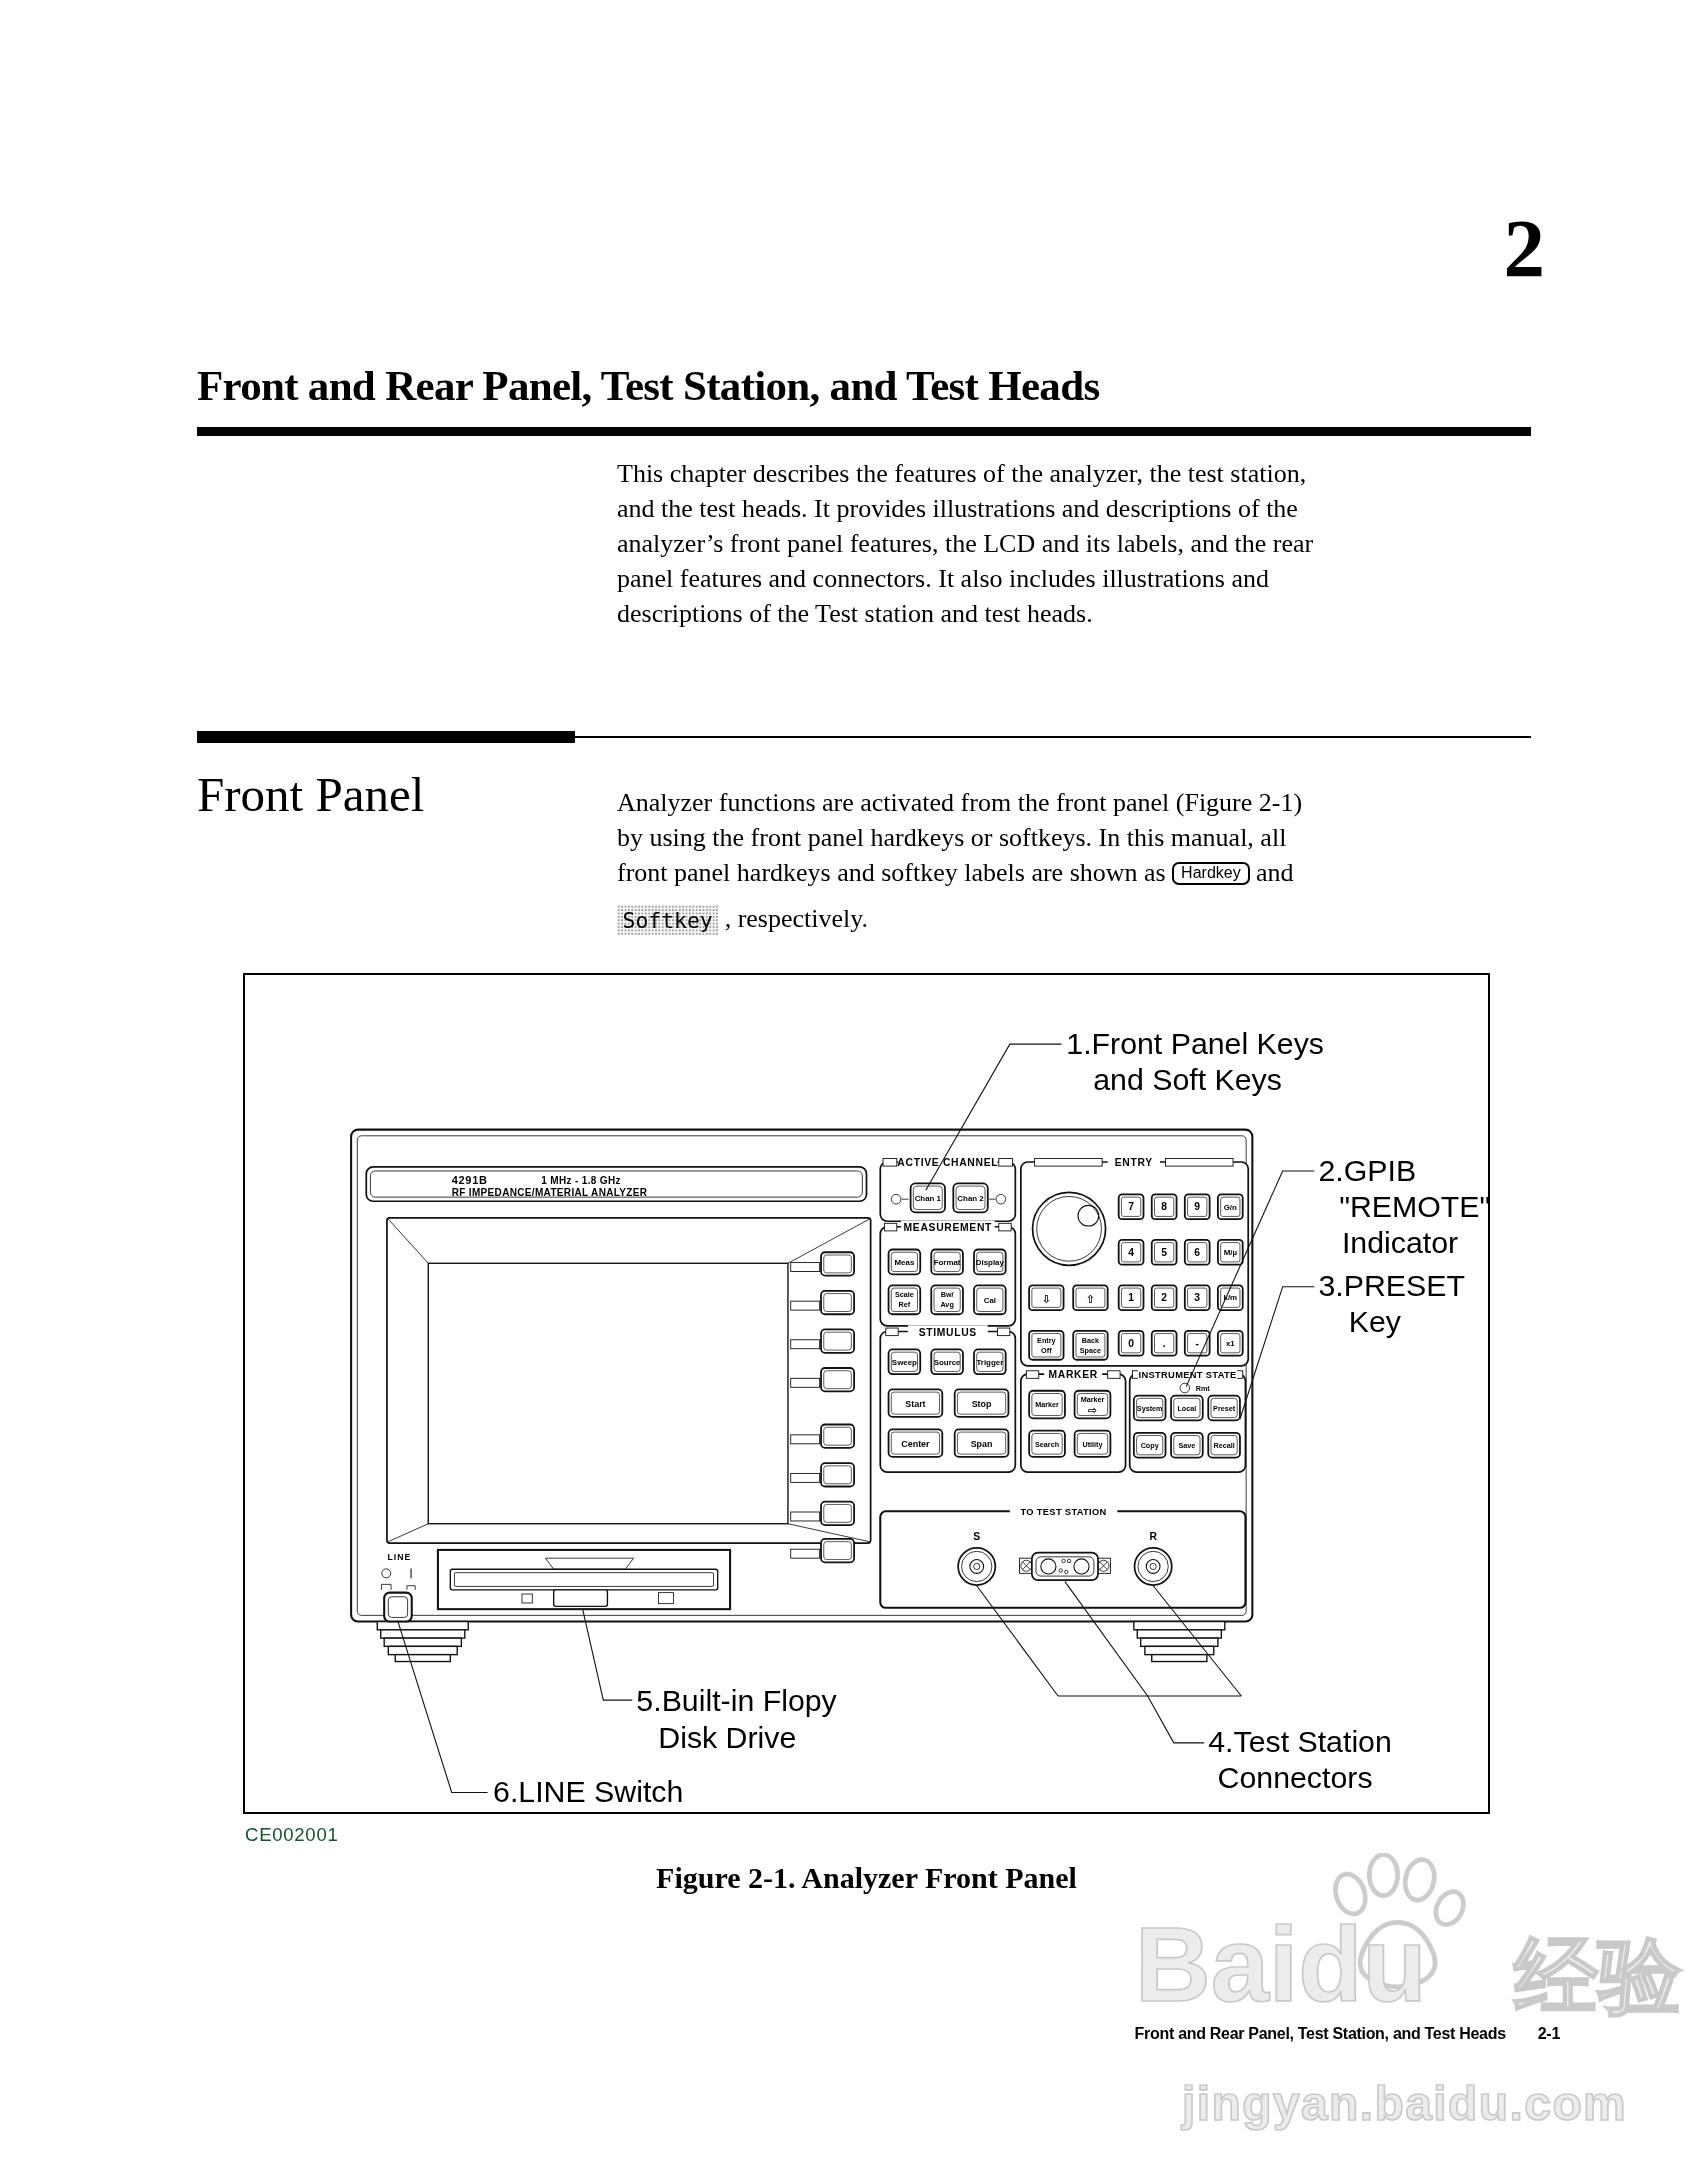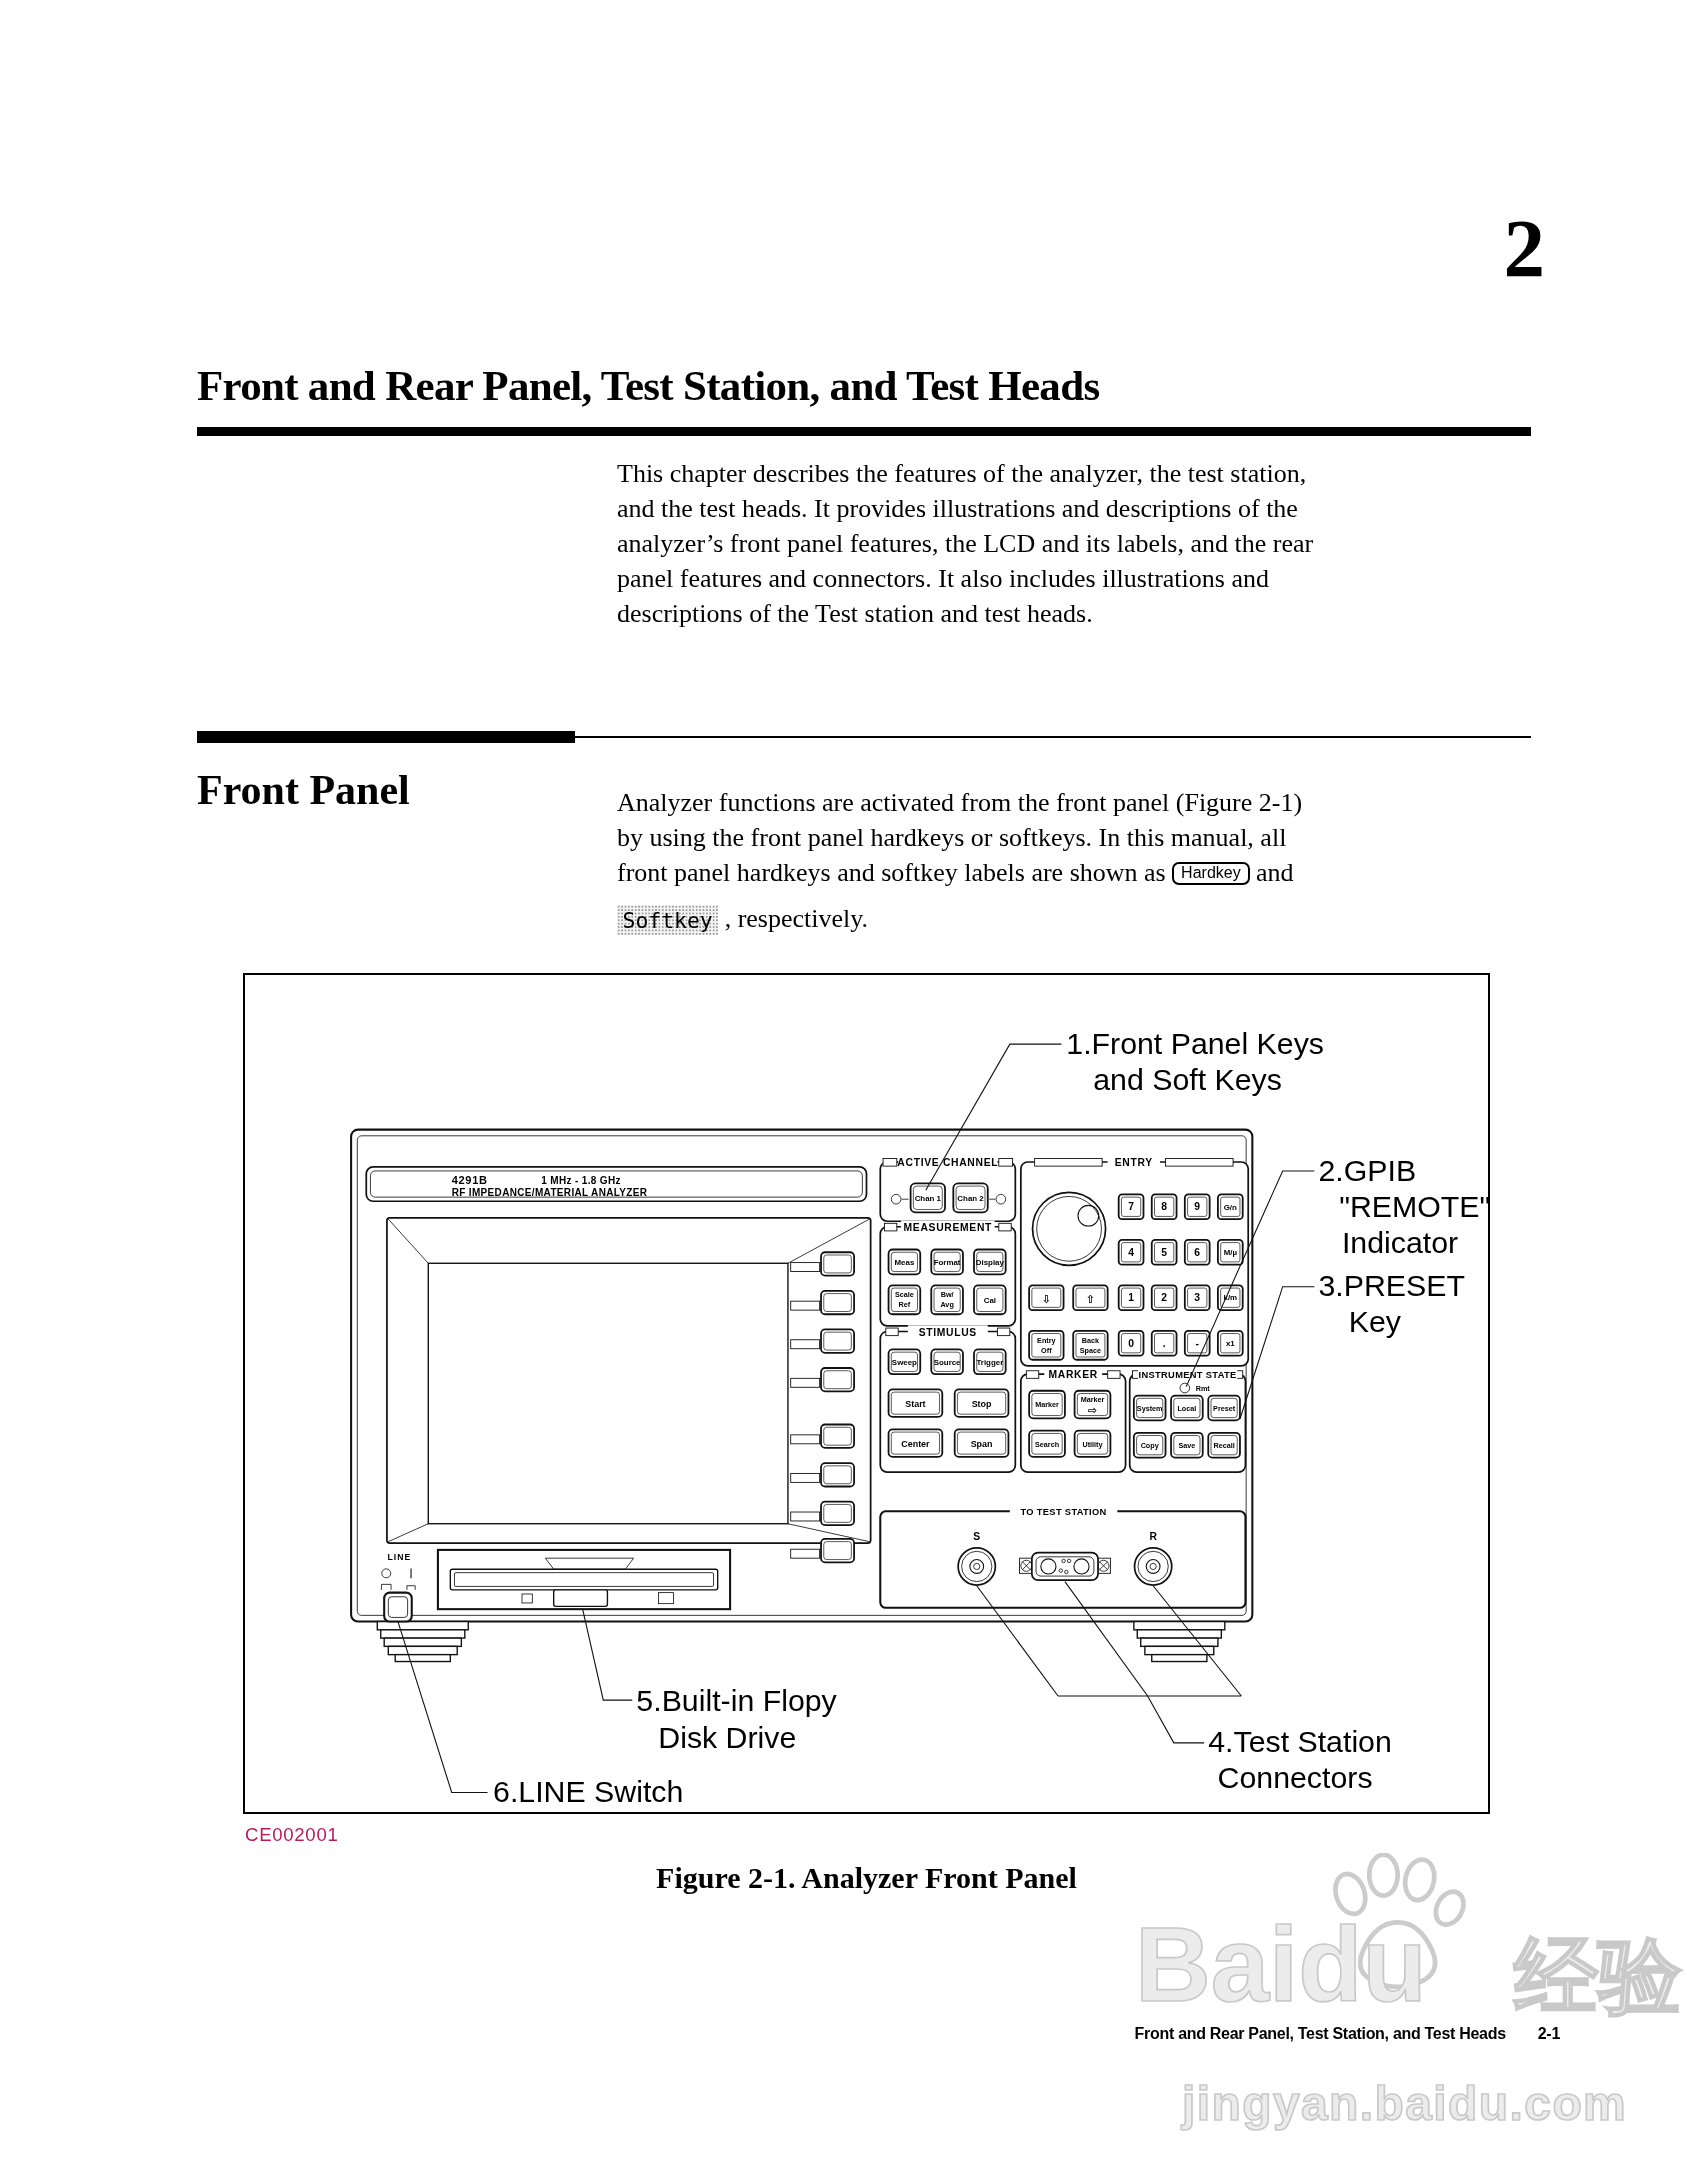--- a/index.html
+++ b/index.html
@@ -6,30 +6,30 @@
   body{width:1687px;height:2183px;position:relative;font-family:"Liberation Serif",serif;color:#000;overflow:hidden;}
   .abs{position:absolute;}
 
   
   .chapter-num{top:207px;right:142px;font-size:83px;font-weight:bold;line-height:1;}
   .doc-title{left:197px;top:361px;width:1337px;font-size:43px;font-weight:bold;letter-spacing:-0.7px;white-space:nowrap;}
   .title-rule{left:197px;top:427px;width:1334px;height:9px;background:#000;}
   .intro{left:617px;top:456px;width:917px;font-size:26px;line-height:35px;}
   .divider-thin{left:197px;top:736px;width:1334px;height:2.1px;background:#000;}
   .divider-thick{left:197px;top:731px;width:378px;height:11.7px;background:#000;}
-  .sec-head{left:197px;top:766px;font-size:42px;font-weight:bold;white-space:nowrap;}
+  .sec-head{left:197px;top:766px;font-size:49px;font-weight:normal;white-space:nowrap;}
   .sec-body{left:617px;top:785px;width:917px;font-size:26px;line-height:35px;}
   .sec-body .line4{margin-top:8.3px;}
   .hardkey{font-family:"Liberation Sans",sans-serif;font-size:16px;border:2.1px solid #000;border-radius:6.9px;padding:0px 6.9px 2.1px 6.9px;position:relative;top:-2.8px;white-space:nowrap;}
   .softkey{font-family:"DejaVu Sans Mono",monospace;font-size:21.4px;background-color:#f3f3f3;background-image:radial-gradient(#9a9a9a 0.8px,transparent 0.8px);background-size:3.4px 3.4px;padding:2.8px 5.5px;white-space:nowrap;}
 
   
   .figure-box{left:243px;top:973px;width:1247px;height:841px;border:2.1px solid #000;box-sizing:border-box;background:#fff;}
   .figure-box svg{width:100%;height:100%;display:block;}
-  .fig-code{left:245px;top:1824px;font-family:"Liberation Sans",sans-serif;font-size:18.6px;color:#be185d;letter-spacing:0.7px;}
+  .fig-code{left:245px;top:1824px;font-family:"Liberation Sans",sans-serif;font-size:18.6px;color:#14532d;letter-spacing:0.7px;}
   .fig-caption{left:243px;top:1861px;width:1247px;text-align:center;font-size:30px;font-weight:bold;}
 
   
   .footer{right:127px;top:2025px;font-family:"Liberation Sans",sans-serif;font-size:16px;font-weight:bold;letter-spacing:-0.3px;white-space:nowrap;z-index:5;}
   .footer .pagenum{margin-left:32px;}
   .watermark{left:1116px;top:1869px;width:565px;height:303px;z-index:1;margin-left:12px;}
   .wm-txt{position:absolute;font-family:"Liberation Sans","DejaVu Sans",sans-serif;font-weight:bold;color:#ececec;-webkit-text-stroke:1.7px #c9c9c9;white-space:nowrap;}
   .wm-brand{left:6.9px;top:36px;font-size:105px;}
   .wm-cn{left:386px;top:51px;font-size:84px;}
   .wm-url{left:54px;top:207px;font-size:48px;letter-spacing:1.4px;}

